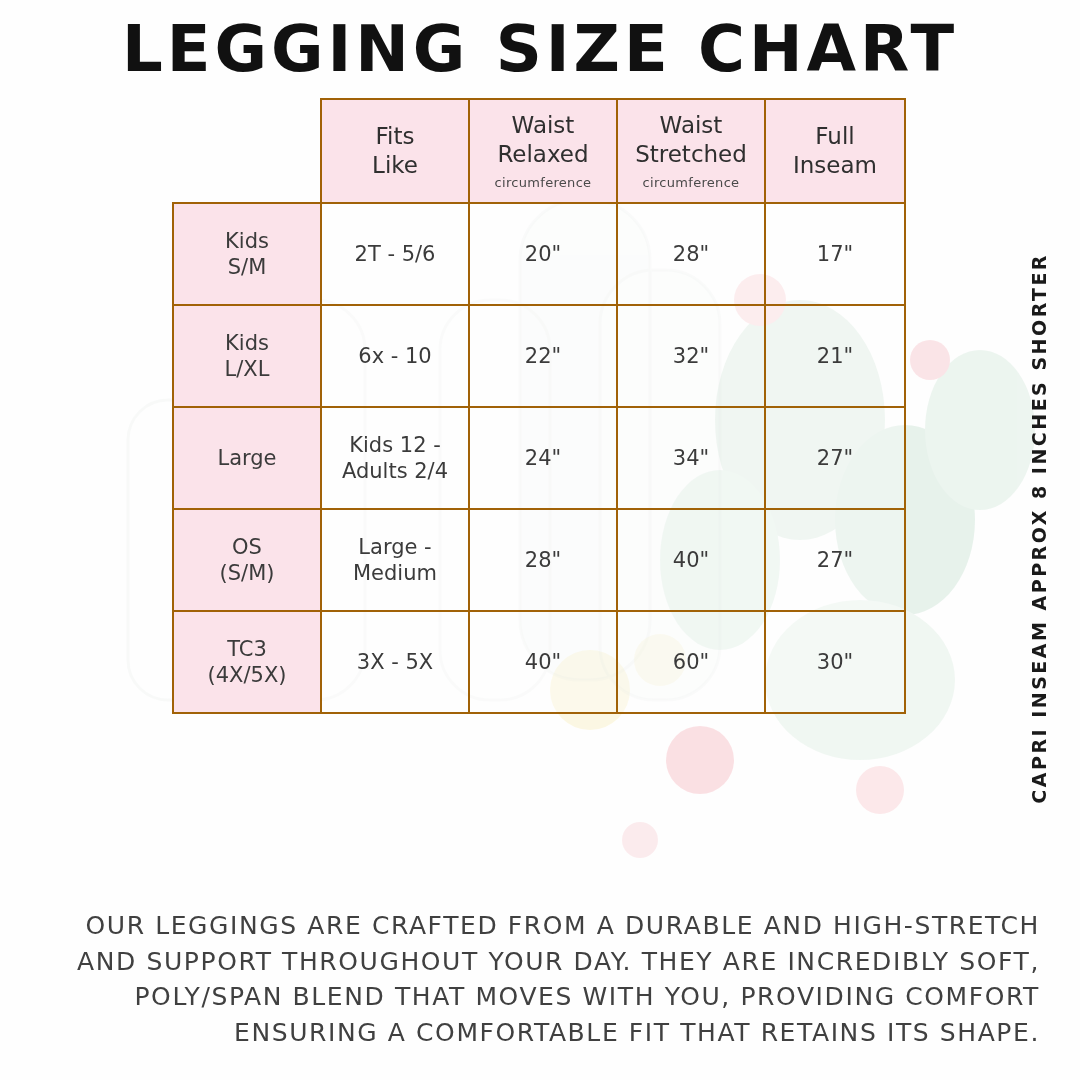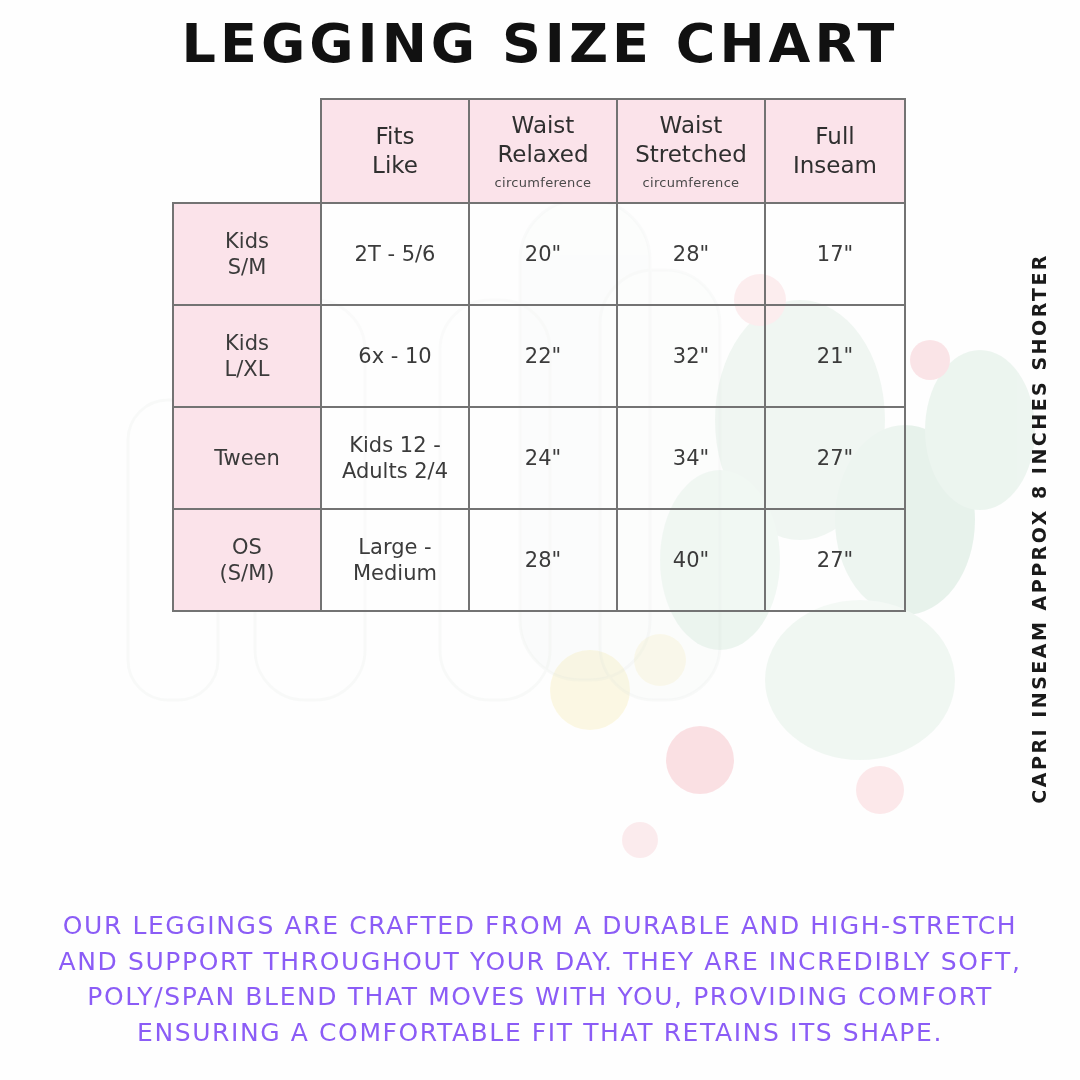--- a/index.html
+++ b/index.html
@@ -34,40 +34,40 @@
 
   
   .title {
     position: absolute;
     top: 12px;
     left: 0;
     width: 1080px;
     text-align: center;
     font-family: "DejaVu Sans", sans-serif;
     font-weight: bold;
-    font-size: 54px;
+    font-size: 64px;
     letter-spacing: 4px;
     color: #111111;
     z-index: 5;
     white-space: nowrap;
   }
 
   
   .table-wrap {
     position: absolute;
     left: 172px;
     top: 98px;
     z-index: 4;
   }
   table.size-chart {
     border-collapse: collapse;
     table-layout: fixed;
   }
   table.size-chart td, table.size-chart th {
-    border: 2px solid #737373;
+    border: 2px solid #a16207;
     text-align: center;
     vertical-align: middle;
     color: #3b3b3b;
     font-size: 21px;
     font-family: "DejaVu Sans", sans-serif;
     line-height: 1.25;
     padding: 2px 4px;
   }
   
   .col-label  { width: 148px; }
@@ -127,23 +127,23 @@
     white-space: nowrap;
     font-family: "DejaVu Sans", sans-serif;
   }
 
   
   .footer {
     position: absolute;
     left: 0;
     top: 908px;
     width: 1080px;
-    text-align: center;
+    text-align: right;
     z-index: 5;
-    color: #8b5cf6;
+    color: #404040;
     font-size: 25px;
     letter-spacing: 1.6px;
     line-height: 1.42;
     font-family: "DejaVu Sans", sans-serif;
     padding: 0 40px;
     box-sizing: border-box;
   }
   .footer div { white-space: nowrap; }
 </style>
 </head>
@@ -240,21 +240,21 @@
           <td class="cell">
             <span>6x - 10</span>
           </td>
           <td class="cell">22"</td>
           <td class="cell">32"</td>
           <td class="cell">21"</td>
         </tr>
 
         <tr class="body-row">
           <td class="row-label">
-            <span>Tween</span>
+            <span>Large</span>
           </td>
           <td class="cell">
             <span>Kids 12 -</span><br>
             <span>Adults 2/4</span>
           </td>
           <td class="cell">24"</td>
           <td class="cell">34"</td>
           <td class="cell">27"</td>
         </tr>
 
@@ -267,20 +267,32 @@
             <span>Large -</span><br>
             <span>Medium</span>
           </td>
           <td class="cell">28"</td>
           <td class="cell">40"</td>
           <td class="cell">27"</td>
         </tr>
 
 
 
+        <tr class="body-row">
+          <td class="row-label">
+            <span>TC3</span><br>
+            <span>(4X/5X)</span>
+          </td>
+          <td class="cell">
+            <span>3X - 5X</span>
+          </td>
+          <td class="cell">40"</td>
+          <td class="cell">60"</td>
+          <td class="cell">30"</td>
+        </tr>
       </tbody>
     </table>
   </div>
 
   <div class="side-note">
     <span>CAPRI INSEAM APPROX 8 INCHES SHORTER</span>
   </div>
 
   <div class="footer">
     <div>OUR LEGGINGS ARE CRAFTED FROM A DURABLE AND HIGH-STRETCH</div>

